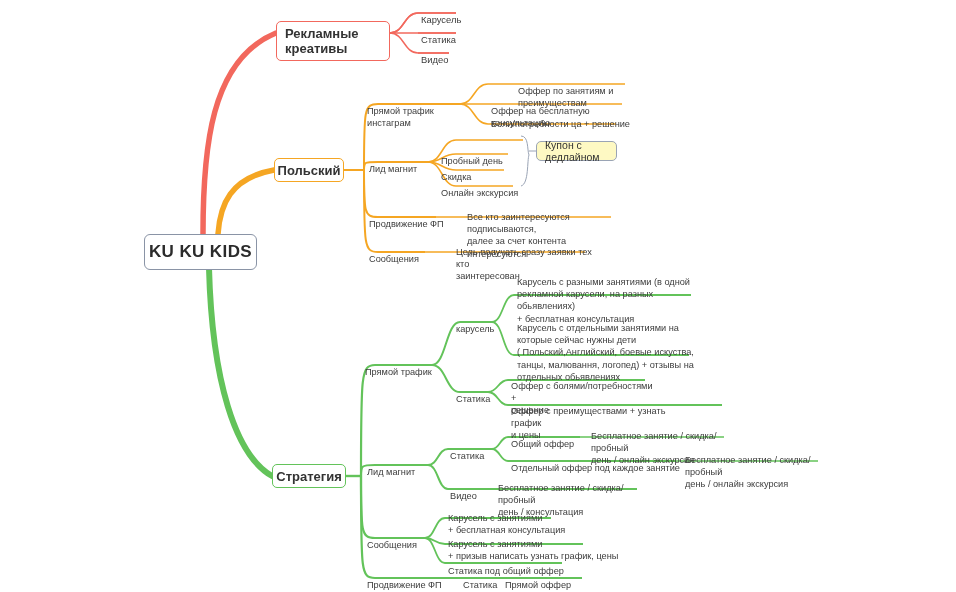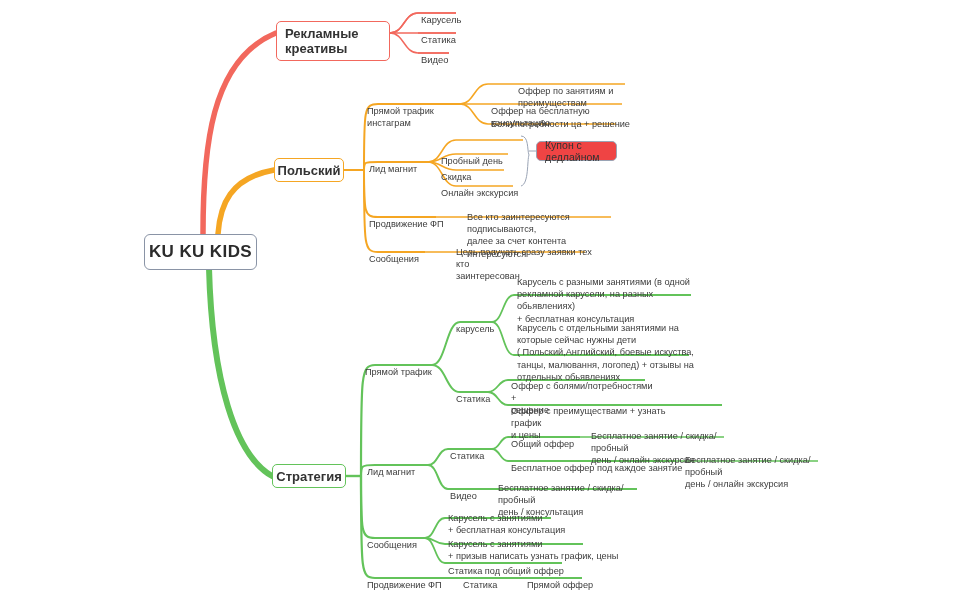--- a/index.html
+++ b/index.html
@@ -52,21 +52,21 @@
     align-items:center;
     justify-content:center;
     padding:0 8px;
   }
   .lvl1.orange{border-color:#f5a623;}
   .lvl1.green{border-color:#63c35a;}
   
   .callout{
     border:1px solid #9aa4b5;
     border-radius:5px;
-    background:#ef4444;
+    background:#fef9c3;
     color:#333;
     font-size:10.5px;
     display:flex;
     align-items:center;
     justify-content:center;
     padding:0 8px;
   }
   
   .leaf{
     color:#3c3c3c;
@@ -275,21 +275,21 @@
     <span>Статика</span>
   </div>
   <div class="node leaf" style="left:510px; top:426px; width:80px;">
     <span>Общий оффер</span>
   </div>
   <div class="node leaf" style="left:590px; top:418px; width:150px;">
     <span>Бесплатное занятие / скидка/ пробный
 день / онлайн экскурсия</span>
   </div>
   <div class="node leaf" style="left:510px; top:450px; width:175px;">
-    <span>Бесплатное оффер под каждое занятие</span>
+    <span>Отдельный оффер под каждое занятие</span>
   </div>
   <div class="node leaf" style="left:684px; top:442px; width:150px;">
     <span>Бесплатное занятие / скидка/ пробный
 день / онлайн экскурсия</span>
   </div>
 
   <div class="node leaf" style="left:449px; top:478px; width:50px;">
     <span>Видео</span>
   </div>
   <div class="node leaf" style="left:497px; top:470px; width:150px;">
@@ -311,17 +311,17 @@
   <div class="node leaf" style="left:447px; top:553px; width:170px;">
     <span>Статика под общий оффер</span>
   </div>
 
   <div class="node leaf" style="left:366px; top:567px; width:90px;">
     <span>Продвижение ФП</span>
   </div>
   <div class="node leaf" style="left:462px; top:567px; width:55px;">
     <span>Статика</span>
   </div>
-  <div class="node leaf" style="left:526px; top:567px; width:80px;">
+  <div class="node leaf" style="left:504px; top:567px; width:80px;">
     <span>Прямой оффер</span>
   </div>
 
 </div>
 
 </body></html>

